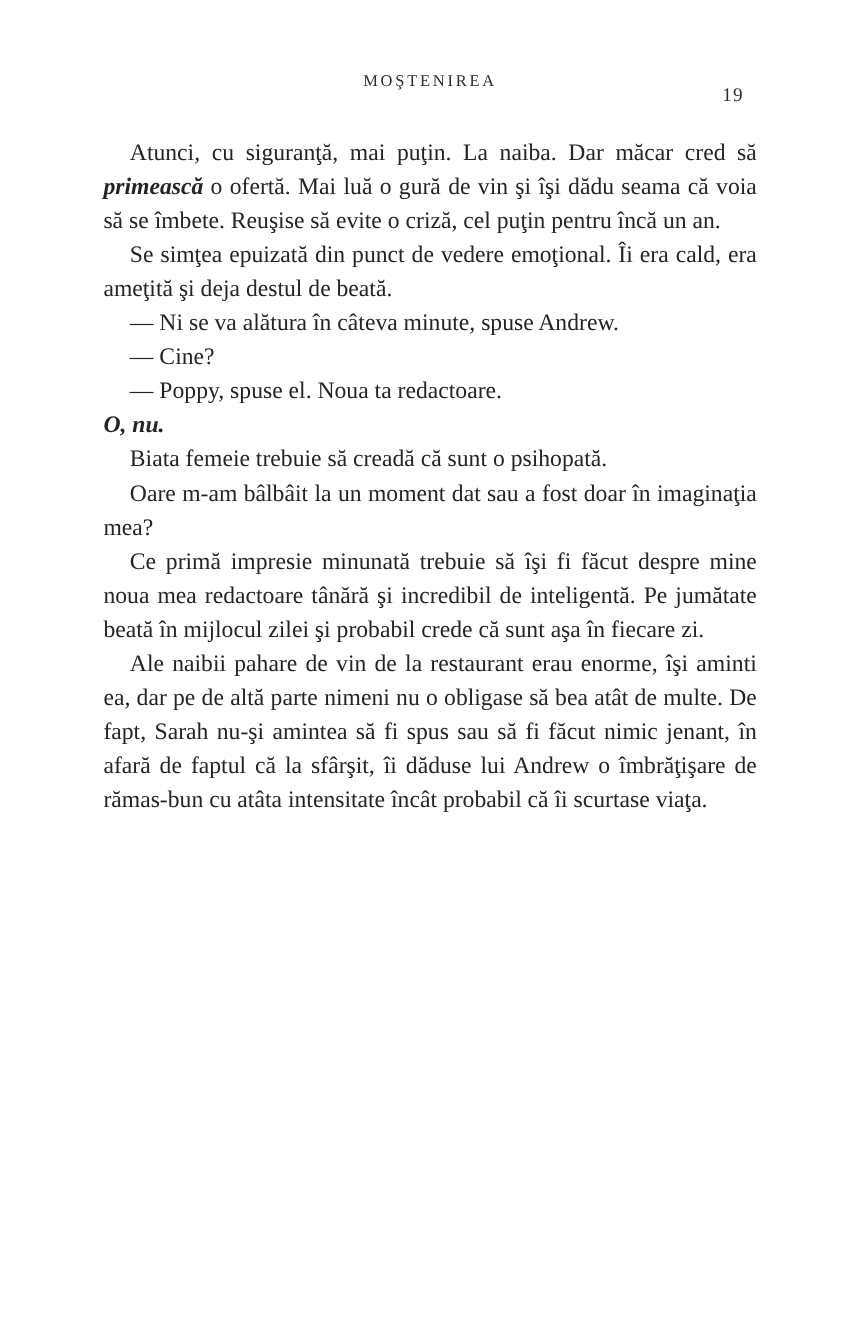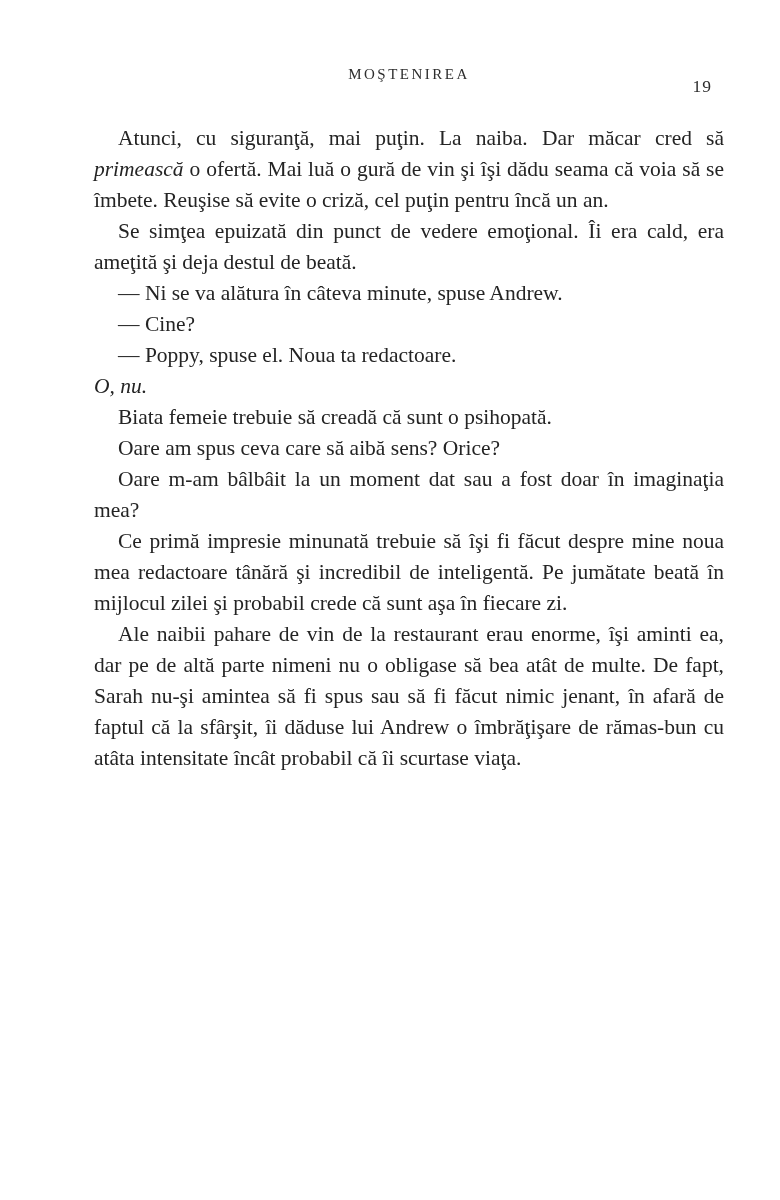--- a/index.html
+++ b/index.html
@@ -16,21 +16,21 @@
     width: 780px;
     height: 1200px;
     background: var(--paper);
     font-family: "Liberation Serif", "DejaVu Serif", serif;
     color: var(--ink);
     overflow: hidden;
   }
   .page {
     width: 780px;
     height: 848px;
-    padding: 64px 56px 0 94px;
+    padding: 64px 92px 0 94px;
   }
   .running-header {
     position: relative;
     height: 20px;
     text-align: center;
   }
   .head-title {
     font-size: 15px;
     line-height: 20px;
     letter-spacing: 2.5px;
@@ -51,37 +51,36 @@
     line-height: 31px;
     text-align: justify;
     text-rendering: optimizeLegibility;
   }
   .body-text p {
     margin: 0;
     padding: 0;
   }
   .body-text p.indent { text-indent: 24px; }
   .body-text p.section-break { margin-top: 31px; }
-  .body-text .italic { font-style: italic; }
+  .body-text .italic { font-style: italic; font-weight: bold; }
   .body-text p.all-italic { font-style: italic; }
 </style>
 </head>
 <body>
 
 <div class="page">
   <header class="running-header">
     <span class="head-title">MOŞTENIREA</span>
     <span class="page-number">19</span>
   </header>
   <main class="body-text">
       <p class="indent"><span>Atunci, cu siguranţă, mai puţin. La naiba. Dar măcar cred să </span><span class="italic">primească</span><span> o ofertă. Mai luă o gură de vin şi îşi dădu seama că voia să se îmbete. Reuşise să evite o criză, cel puţin pentru încă un an.</span></p>
       <p class="indent"><span>Se simţea epuizată din punct de vedere emoţional. Îi era cald, era ameţită şi deja destul de beată.</span></p>
       <p class="indent"><span>— Ni se va alătura în câteva minute, spuse Andrew.</span></p>
       <p class="indent"><span>— Cine?</span></p>
       <p class="indent"><span>— Poppy, spuse el. Noua ta redactoare.</span></p>
       <p class=" all-italic"><span class="italic">O, nu.</span></p>
       <p class="indent"><span>Biata femeie trebuie să creadă că sunt o psihopată.</span></p>
-      <p class="indent"><span>Oare am spus ceva care să aibă sens? Orice?</span></p>
       <p class="indent"><span>Oare m-am bâlbâit la un moment dat sau a fost doar în imaginaţia mea?</span></p>
       <p class="indent"><span>Ce primă impresie minunată trebuie să îşi fi făcut despre mine noua mea redactoare tânără şi incredibil de inteligentă. Pe jumătate beată în mijlocul zilei şi probabil crede că sunt aşa în fiecare zi.</span></p>
       <p class="indent"><span>Ale naibii pahare de vin de la restaurant erau enorme, îşi aminti ea, dar pe de altă parte nimeni nu o obligase să bea atât de multe. De fapt, Sarah nu-şi amintea să fi spus sau să fi făcut nimic jenant, în afară de faptul că la sfârşit, îi dăduse lui Andrew o îmbrăţişare de rămas-bun cu atâta intensitate încât probabil că îi scurtase viaţa.</span></p>
     </main>
 </div>
 
 </body></html>

